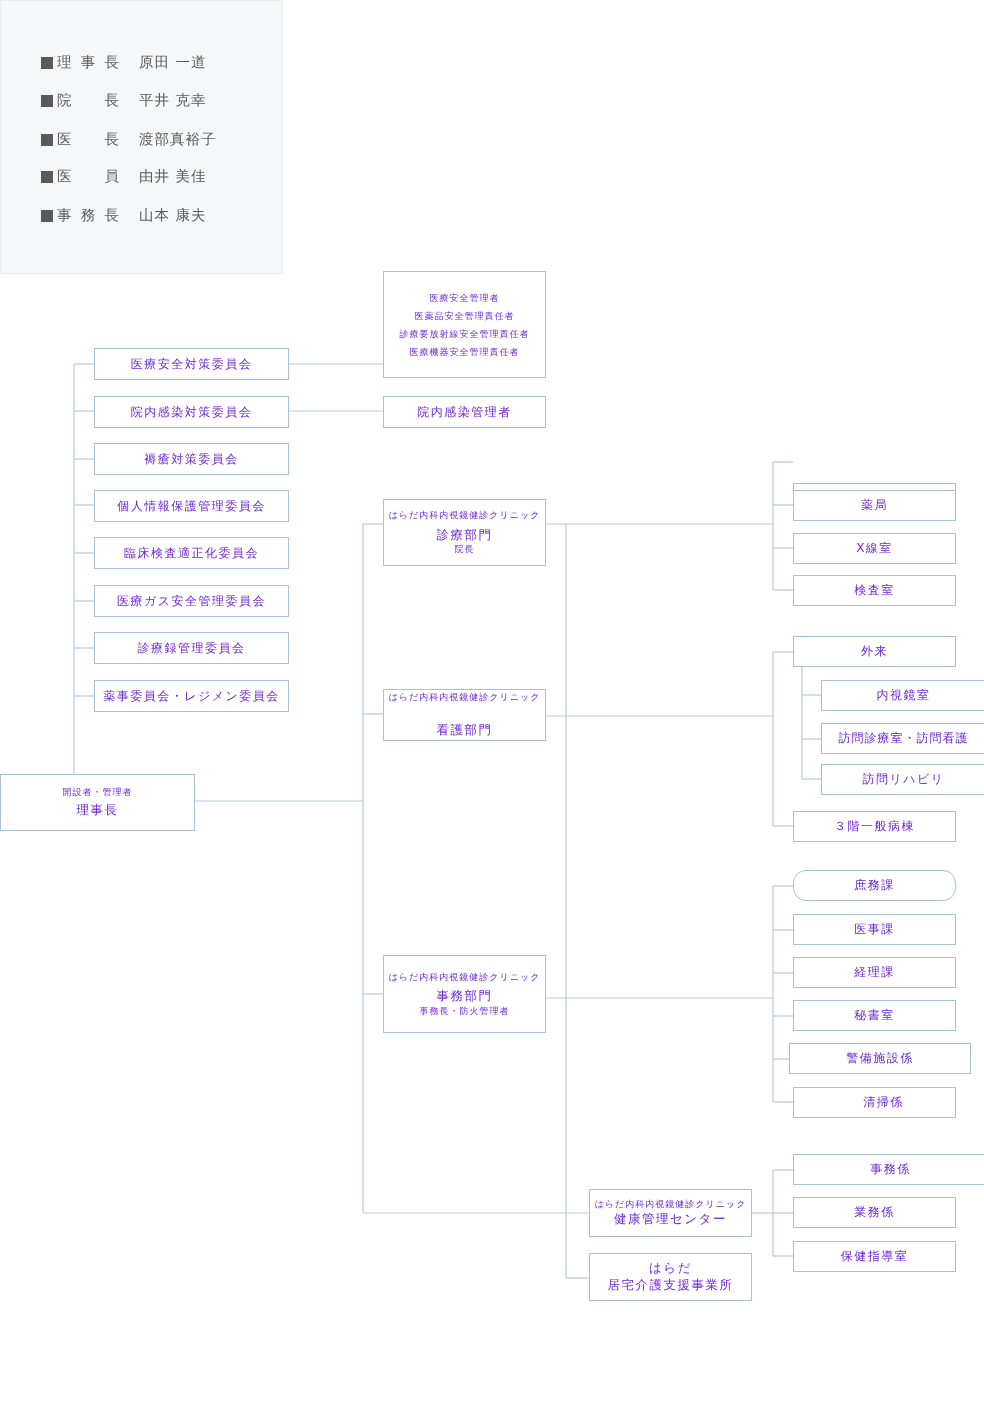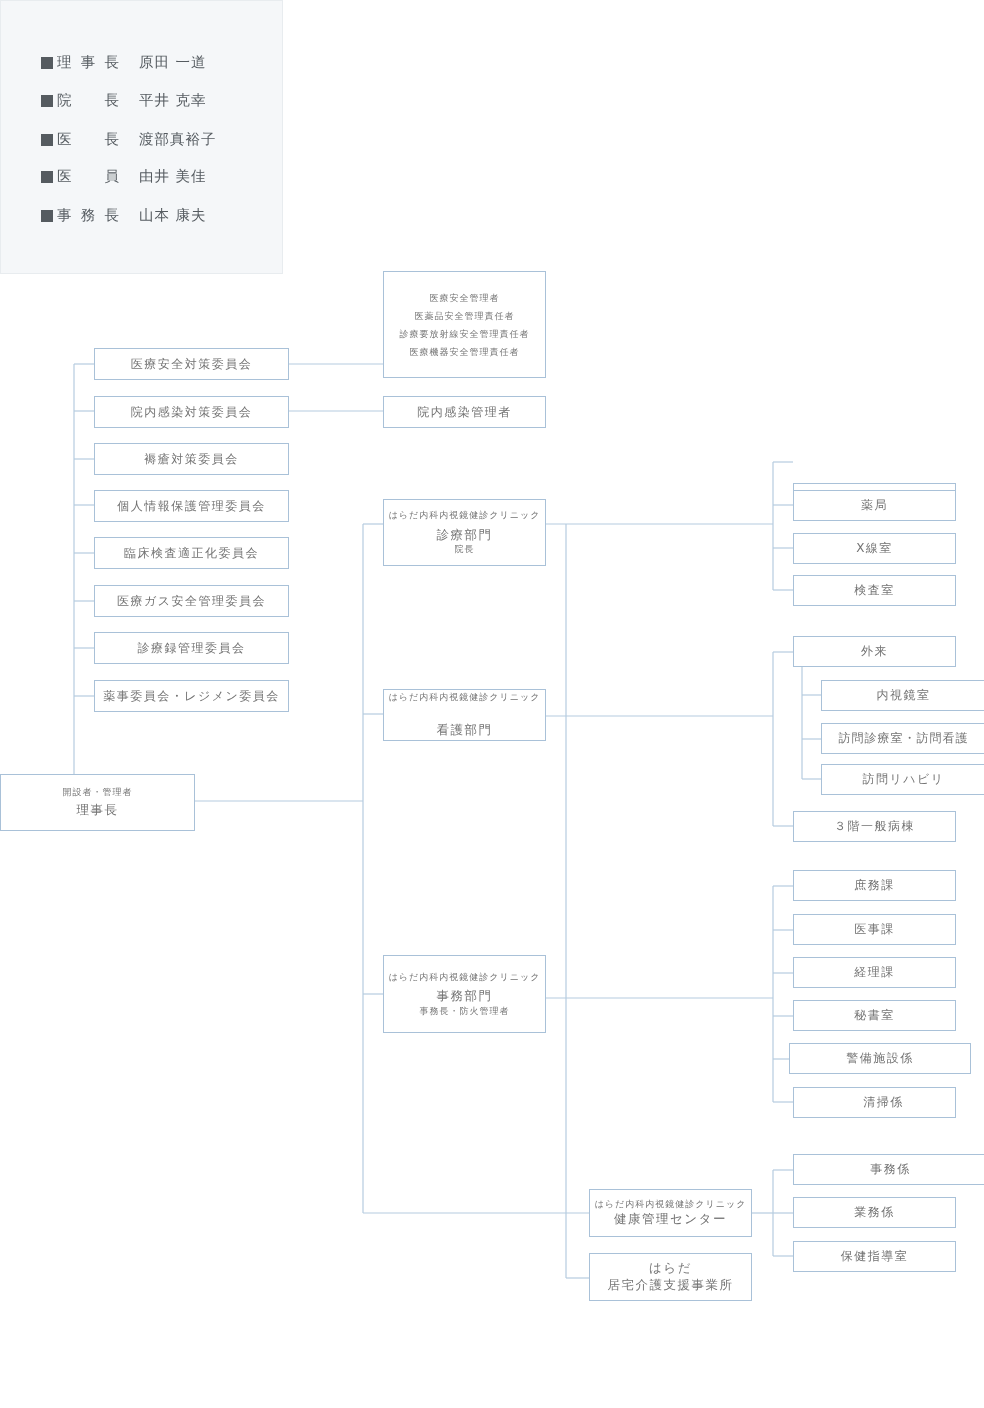--- a/index.html
+++ b/index.html
@@ -7,21 +7,21 @@
          font-family: "DejaVu Sans", "Liberation Sans", sans-serif; }
   .staff-panel { position: absolute; left: 0; top: 0; width: 283px; height: 274px;
                  background: #f5f7f9; border: 1px solid #e8ecef; box-sizing: border-box; }
   .staff-row { position: absolute; left: 40px; font-size: 14.5px; color: #555b60;
                letter-spacing: 1px; display: flex; align-items: center; white-space: nowrap; }
   .staff-row .sq { display: inline-block; width: 12px; height: 12px; background: #555b60; margin-right: 4px; }
   .staff-row .title { display: inline-block; width: 62px; letter-spacing: 0; display: flex; justify-content: space-between; margin-right: 20px; }
   .staff-row .name { letter-spacing: 1px; }
 
   .box { position: absolute; background: #fff; border: 1px solid #a9c1d8; box-sizing: border-box;
-         color: #737373; display: flex; flex-direction: column; align-items: center; justify-content: center;
+         color: #6d28d9; display: flex; flex-direction: column; align-items: center; justify-content: center;
          text-align: left; letter-spacing: 1.5px; font-size: 12px; line-height: 1.35; }
   .box .main { font-size: 12px; }
   .box .sub { font-size: 9px; letter-spacing: 1px; }
   .box .small { font-size: 9px; letter-spacing: 1px; line-height: 18px; }
   .box .big { font-size: 12.5px; }
 
   svg.lines { position: absolute; left: 0; top: 0; }
   svg.lines line { stroke: #b6cbe0; stroke-width: 1.2; }
 </style>
 </head>
@@ -217,21 +217,21 @@
 <div class="box" style="left:821px;top:723px;width:165px;height:31px;">
     <span class="main" style="letter-spacing:1px">訪問診療室・訪問看護</span>
   </div>
 <div class="box" style="left:821px;top:764px;width:165px;height:31px;">
     <span class="main">訪問リハビリ</span>
   </div>
 <div class="box" style="left:793px;top:811px;width:163px;height:31px;">
     <span class="main">３階一般病棟</span>
   </div>
 
-<div class="box" style="left:793px;top:870px;width:163px;height:31px;">
+<div class="box" style="left:793px;top:870px;width:163px;height:31px;border-radius:13px;">
     <span class="main">庶務課</span>
   </div>
 <div class="box" style="left:793px;top:914px;width:163px;height:31px;">
     <span class="main">医事課</span>
   </div>
 <div class="box" style="left:793px;top:957px;width:163px;height:31px;">
     <span class="main">経理課</span>
   </div>
 <div class="box" style="left:793px;top:1000px;width:163px;height:31px;">
     <span class="main">秘書室</span>

